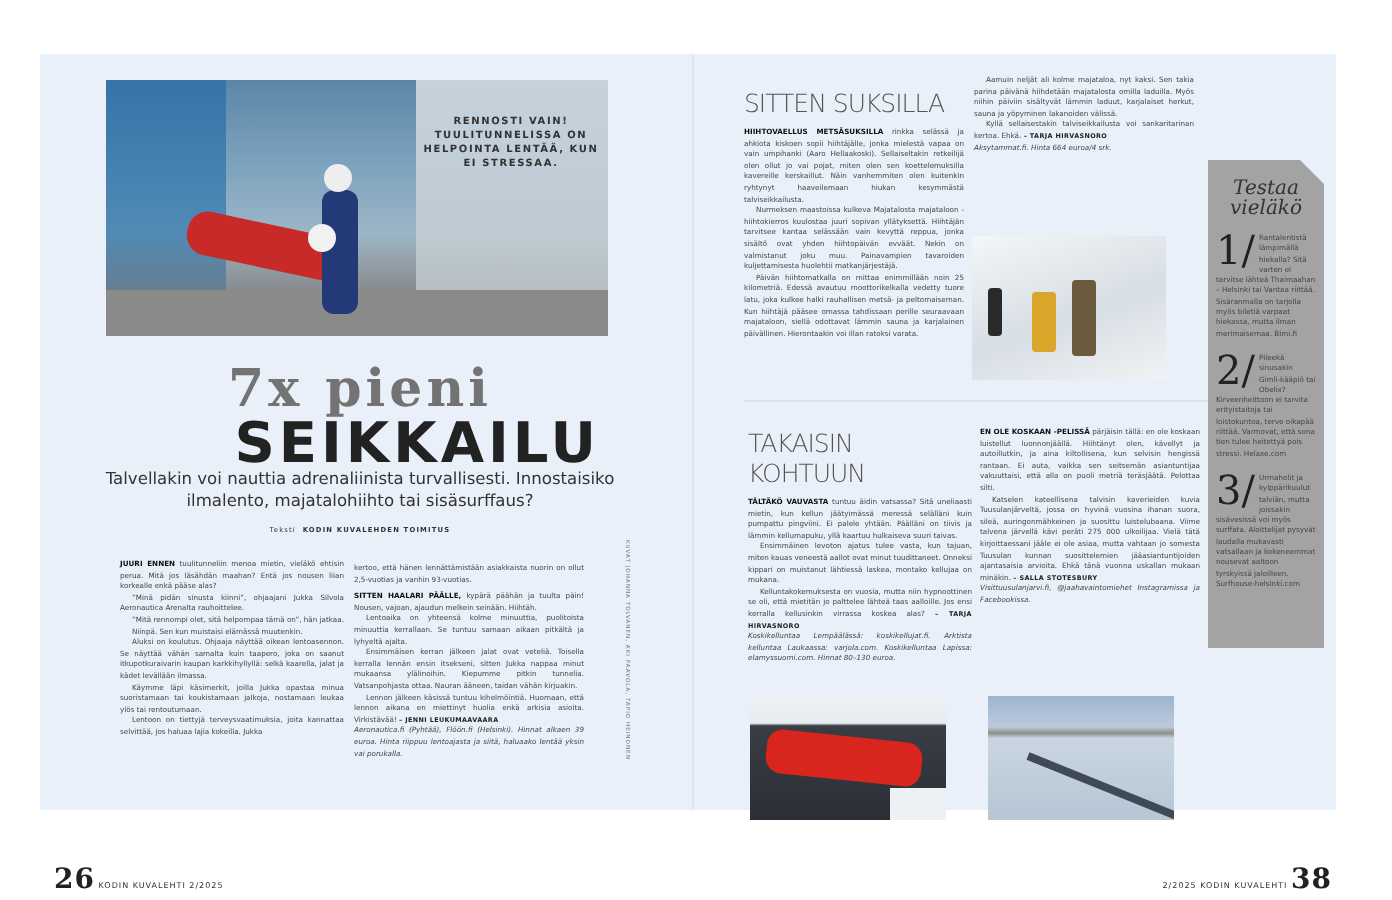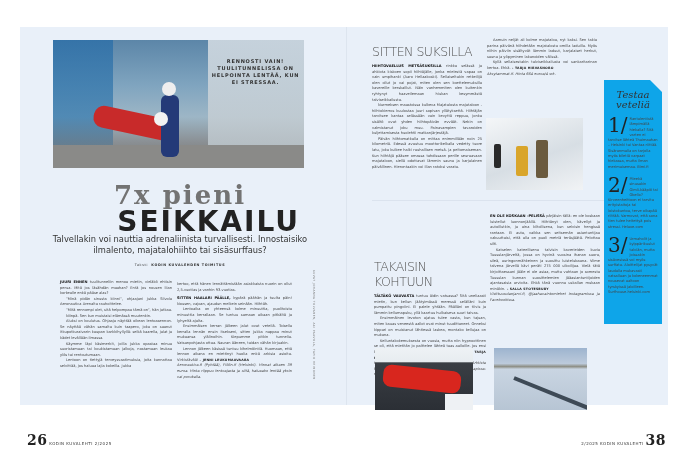--- a/index.html
+++ b/index.html
@@ -13,21 +13,21 @@
   .lead{font-weight:bold;color:#111;text-transform:uppercase;}
   .byline{font-weight:bold;font-size:3.2px;letter-spacing:0.2px;color:#222;text-transform:uppercase;}
   .h-sec{font-family:"DejaVu Sans",sans-serif;font-weight:200;color:#555;font-size:12.5px;letter-spacing:-0.5px;margin:0;}
   .title1{position:absolute;left:60px;top:180px;width:240px;text-align:center;font-family:"DejaVu Serif",serif;font-weight:bold;font-size:26px;letter-spacing:2px;color:#737373;}
   .title2{position:absolute;left:60px;top:205px;width:240px;text-align:right;font-family:"DejaVu Sans",sans-serif;font-weight:bold;font-size:28px;letter-spacing:2px;color:#222;}
   .deck{position:absolute;left:50px;top:234px;width:260px;text-align:center;font-size:8.3px;line-height:11px;color:#333;}
   .credit{position:absolute;left:60px;top:263px;width:240px;text-align:center;font-size:3.4px;letter-spacing:0.6px;color:#333;}
   .credit b{font-weight:bold;}
   .page-foot{position:absolute;top:432px;font-size:4px;letter-spacing:0.5px;color:#333;}
   .page-foot .num{font-family:"DejaVu Serif",serif;font-weight:bold;font-size:14px;color:#222;}
-  .sidebar{position:absolute;left:604px;top:80px;width:58px;height:244px;background:#0ea5e9;}
+  .sidebar{position:absolute;left:604px;top:80px;width:58px;height:244px;background:#a3a3a3;}
   .sidebar:before{content:"";position:absolute;right:0;top:0;border-top:12px solid #e9f0f9;border-left:12px solid transparent;}
   .sb-title{font-family:"DejaVu Serif",serif;font-style:italic;font-size:10px;line-height:10px;text-align:center;color:#333;margin-top:10px;}
   .sb-item{position:relative;font-size:3.6px;line-height:5.3px;color:#444;padding:0 4px 0 4px;margin-top:7px;}
   .sb-num{font-family:"DejaVu Serif",serif;font-size:20px;line-height:16px;float:left;margin-right:2px;color:#222;}
   .vcredit{position:absolute;left:311px;top:270px;width:5px;font-size:2.8px;letter-spacing:0.5px;color:#777;writing-mode:vertical-rl;white-space:nowrap;}
   .divider{position:absolute;left:372px;top:200px;width:234px;height:1px;background:#dbe3ee;}
   .overlay-cap{position:absolute;left:208px;top:58px;width:95px;text-align:center;font-size:5px;line-height:7px;font-weight:bold;letter-spacing:0.8px;color:#333;}
 </style>
 </head>
 <body>
@@ -98,21 +98,21 @@
 
 <div class="photo" style="left:486px;top:118px;width:97px;height:72px;background:linear-gradient(160deg,#f4f6f8,#d7dee4 55%,#f1f3f5);">
   <div style="position:absolute;left:8px;top:26px;width:7px;height:24px;background:#2a2a2a;border-radius:2px;"></div>
   <div style="position:absolute;left:30px;top:28px;width:12px;height:30px;background:#d9a52a;border-radius:2px;"></div>
   <div style="position:absolute;left:50px;top:22px;width:12px;height:38px;background:#6a5a3e;border-radius:2px;"></div>
 </div>
 
 <div class="divider"></div>
 
 <div style="position:absolute;left:374px;top:214px;width:112px;">
-  <h2 class="h-sec" style="margin-bottom:5px;margin-top:45px;">TAKAISIN KOHTUUN</h2>
+  <h2 class="h-sec" style="margin-bottom:5px;">TAKAISIN KOHTUUN</h2>
   <div class="body-text">
     <p class="first"><span class="lead">TÄLTÄKÖ VAUVASTA</span> <span>tuntuu äidin vatsassa? Sitä uneliaasti mietin, kun kellun jäätyimässä meressä selälläni kuin pumpattu pingviini. Ei palele yhtään. Päälläni on tiivis ja lämmin kellumapuku, yllä kaartuu hulkaiseva suuri taivas.</span></p>
     <p>Ensimmäinen levoton ajatus tulee vasta, kun tajuan, miten kauas veneestä aallot ovat minut tuudittaneet. Onneksi kippari on muistanut lähtiessä laskea, montako kellujaa on mukana.</p>
     <p><span>Kelluntakokemuksesta on vuosia, mutta niin hypnoottinen se oli, että mietitän jo palttelee lähteä taas aalloille. Jos ensi kerralla kellusinkin virrassa koskea alas?</span> <span class="byline">– TARJA HIRVASNORO</span></p>
     <p class="first" style="font-style:italic;">Koskikelluntaa Lempäälässä: koskikellujat.fi. Arktista kelluntaa Laukaassa: varjola.com. Koskikelluntaa Lapissa: elamyssuomi.com. Hinnat 80–130 euroa.</p>
   </div>
 </div>
 
 <div style="position:absolute;left:490px;top:214px;width:110px;">
   <div class="body-text">
@@ -127,21 +127,21 @@
   <div style="position:absolute;left:70px;top:46px;width:28px;height:16px;background:#eef1f4;"></div>
 </div>
 
 <div class="photo" style="left:494px;top:348px;width:93px;height:62px;background:linear-gradient(180deg,#9db4cf 0%,#bccadb 25%,#8e8f86 30%,#c9d5e2 34%,#b7c5d4 100%);">
   <div style="position:absolute;left:20px;top:28px;width:90px;height:4px;background:#3e4a56;transform:rotate(22deg);transform-origin:left;"></div>
 </div>
 
 <div class="sidebar">
   <div class="sb-title">
     <div>Testaa</div>
-    <div>veteliä</div>
+    <div>vieläkö</div>
   </div>
   <div class="sb-item">
     <span class="sb-num"><span>1</span>/</span>
     <span>Rantalentistä lämpimällä hiekalla? Sitä varten ei tarvitse lähteä Thaimaahan – Helsinki tai Vantaa riittää. Sisäranmalla on tarjolla myös biletiä varpaat hiekassa, mutta ilman merimaisemaa. Bimi.fi</span>
   </div>
   <div class="sb-item">
     <span class="sb-num"><span>2</span>/</span>
     <span>Pileekä sinusakin Gimli-kääpiö tai Obelix? Kirveenheittoon ei tarvita erityistaitoja tai loistokuntoa, terve oikapää riittää. Varmovat, että sona tien tulee heitettyä pois stressi. Helaxe.com</span>
   </div>
   <div class="sb-item">

